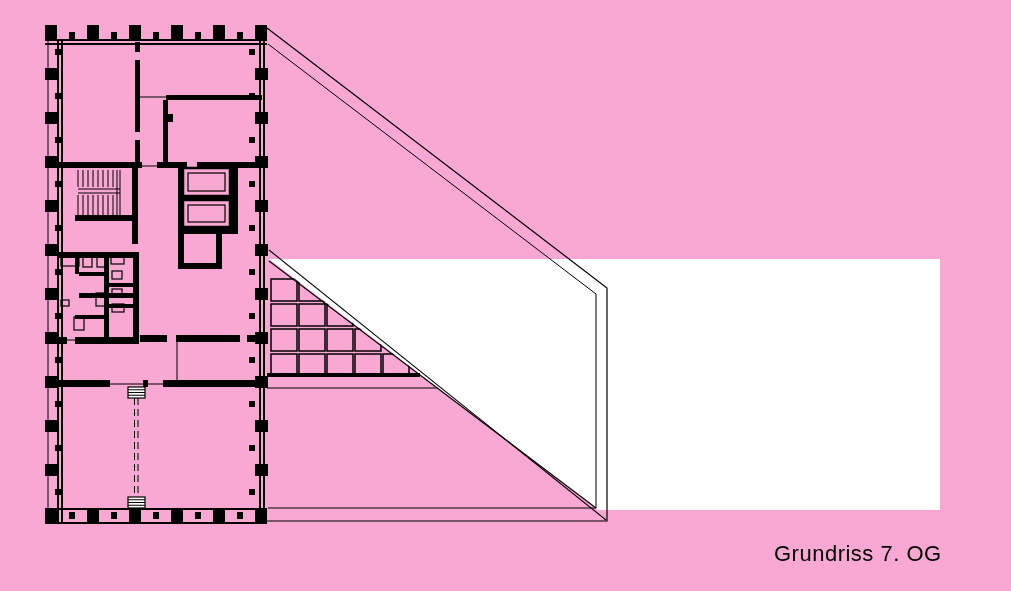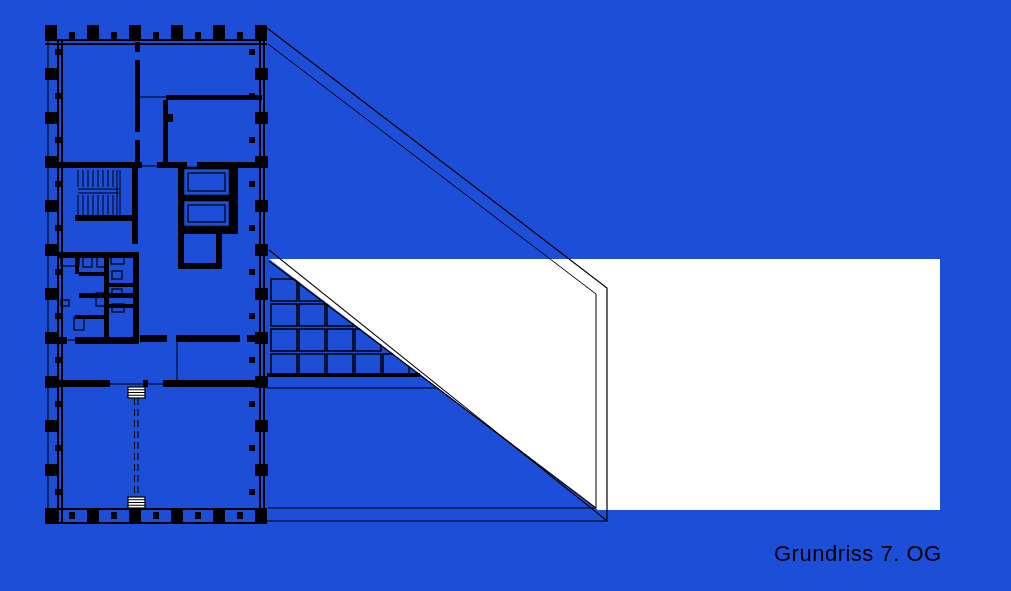--- a/index.html
+++ b/index.html
@@ -1,16 +1,16 @@
 <!DOCTYPE html>
 <html><head>
 <meta charset="utf-8">
 <style>
   html,body{margin:0;padding:0;background:#ffffff;}
-  #page{position:relative;width:1011px;height:591px;background:#1d4ed8;overflow:hidden;
+  #page{position:relative;width:1011px;height:591px;background:#f9a8d4;overflow:hidden;
         font-family:"Liberation Sans", sans-serif;}
   #plan-svg{position:absolute;left:0;top:0;}
   #caption{position:absolute;left:774px;top:541px;font-size:22px;color:#000;
            letter-spacing:0.5px;white-space:nowrap;}
 </style>
 </head>
 <body>
 
 <div id="page">
   <svg id="plan-svg" xmlns="http://www.w3.org/2000/svg" width="1011" height="591" viewBox="0 0 1011 591">

